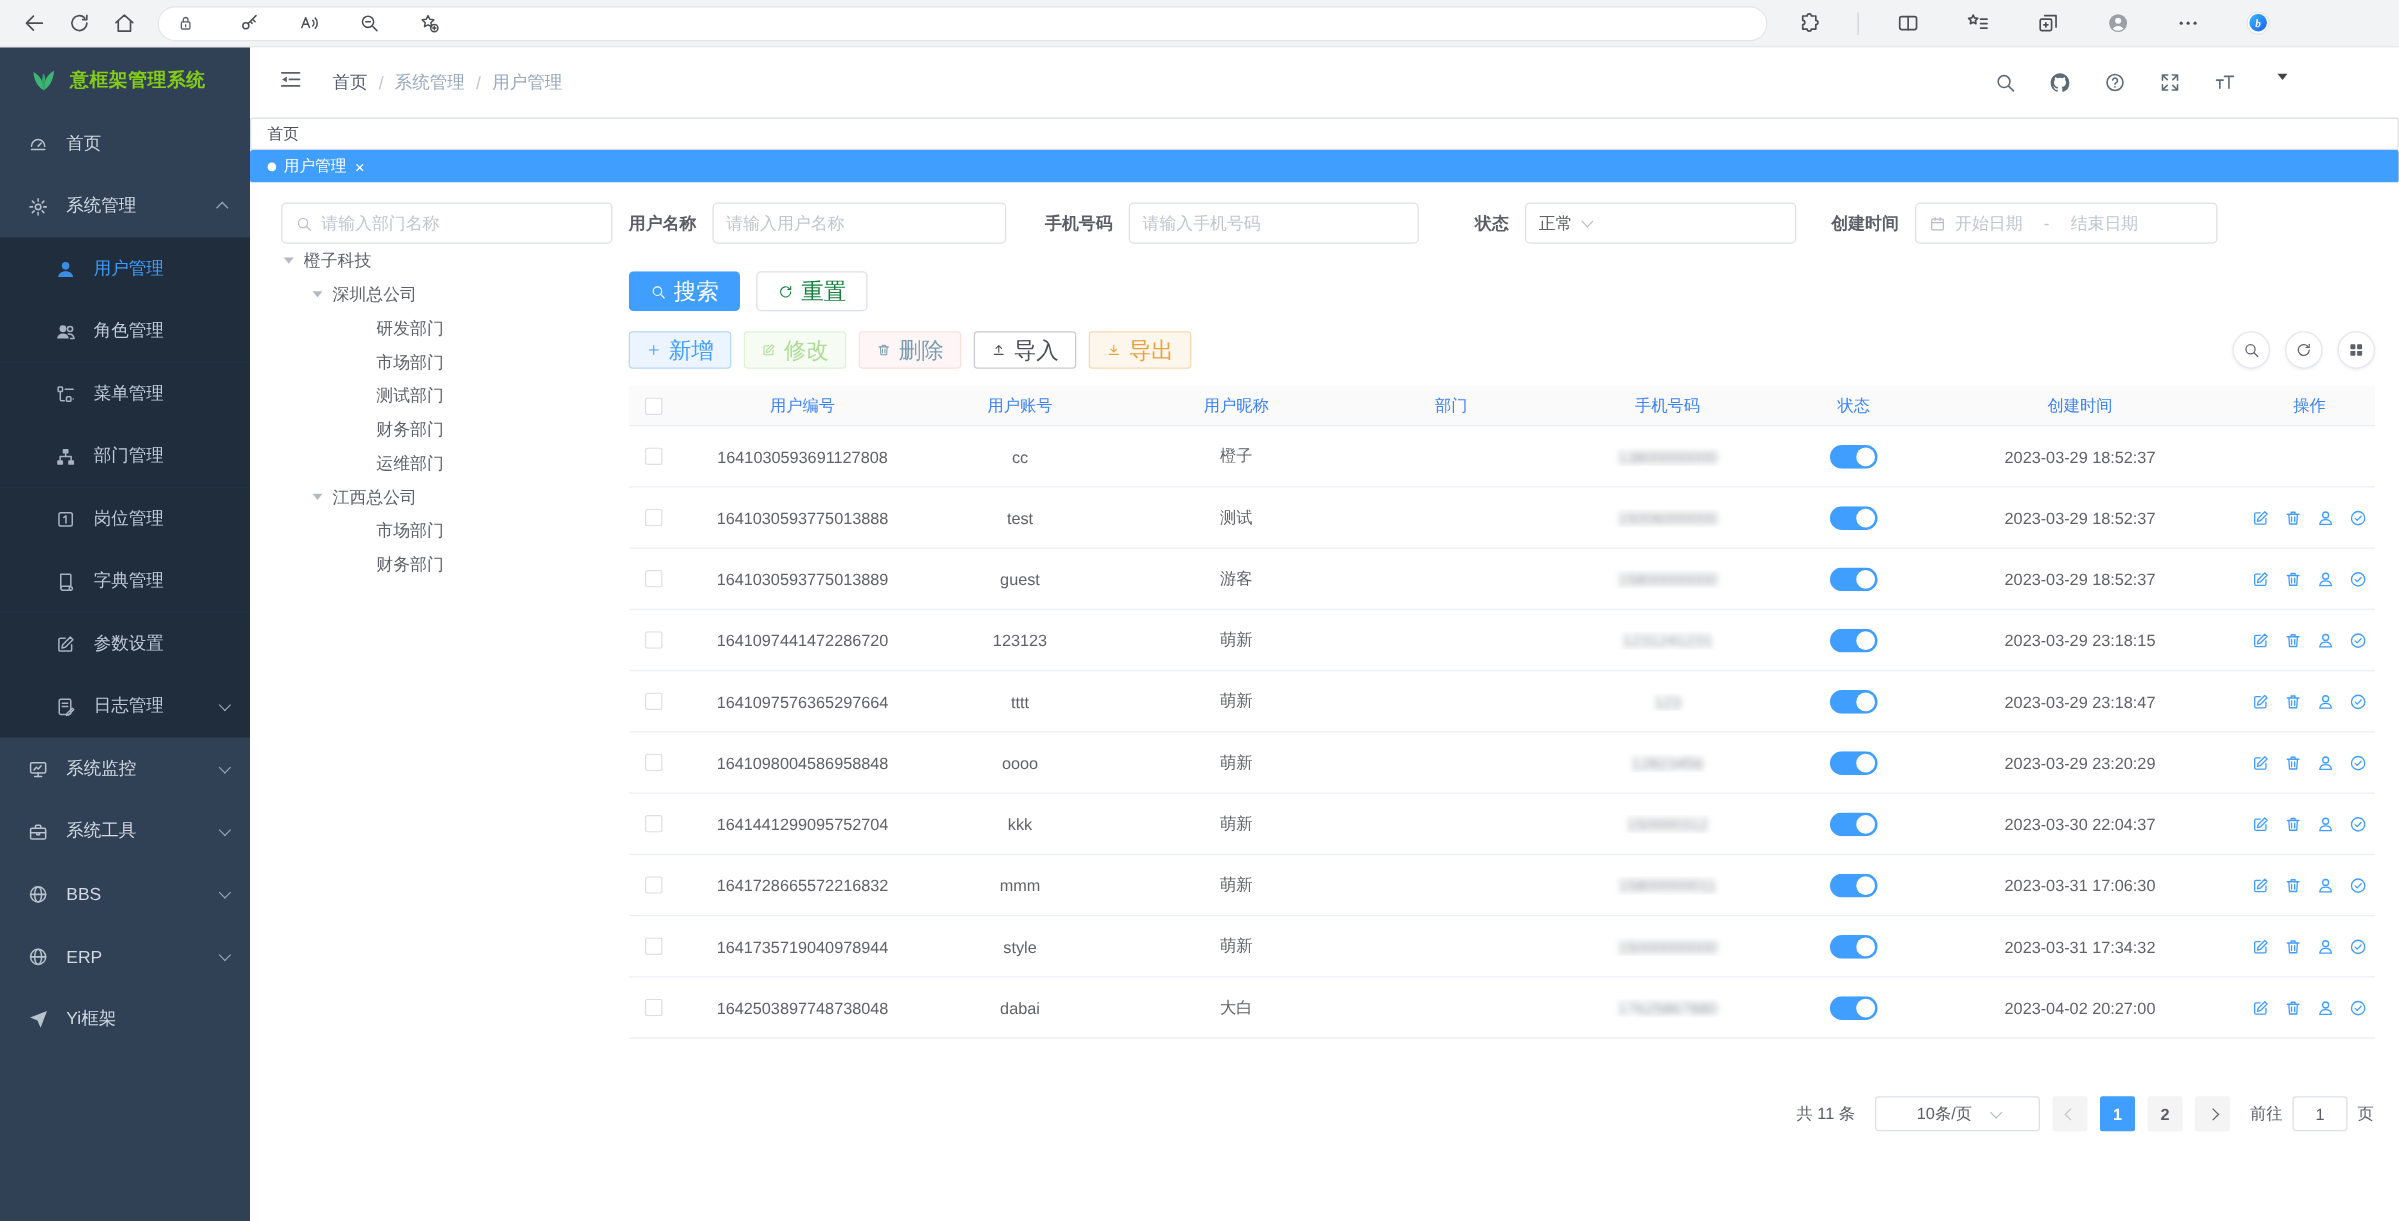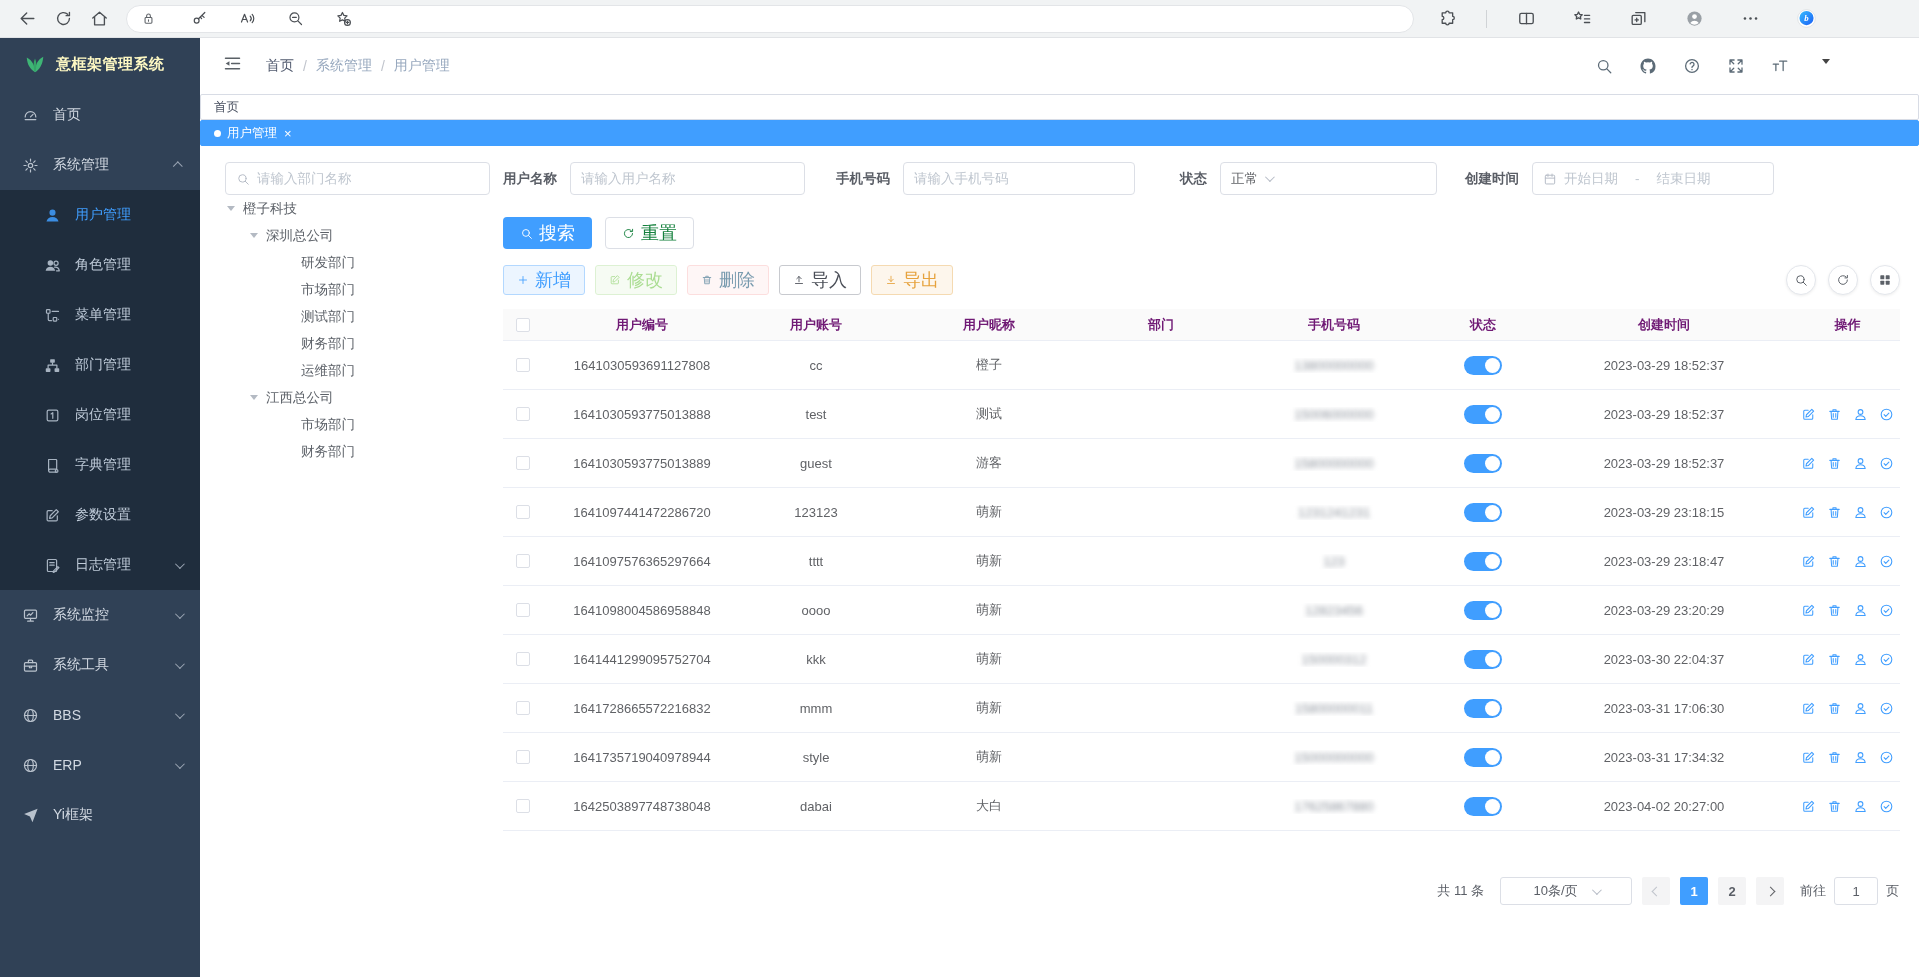--- a/index.html
+++ b/index.html
@@ -21,21 +21,21 @@
   .pill-ico svg{width:17px;height:17px}
   .chrome-right{display:flex;align-items:center;margin-left:6px;gap:22px}
   .vdiv{width:1px;height:18px;background:#d0d3d6}
   .copilot{width:27px;height:27px}
 
   
   .app{display:flex;height:939px}
   .sidebar{width:200px;background:#304156;flex:0 0 auto;display:flex;flex-direction:column}
   .logo{height:52px;display:flex;align-items:center;padding-left:24px;gap:10px}
   .logo svg{width:22px;height:22px}
-  .logo-text{color:#fef9c3;font-size:15px;font-weight:bold;letter-spacing:.5px}
+  .logo-text{color:#84cc16;font-size:15px;font-weight:bold;letter-spacing:.5px}
   .menu{flex:1;padding-top:8px}
   .mitem{height:50px;display:flex;align-items:center;padding:0 18px 0 22px;font-size:14px;color:#d2d9e2;cursor:pointer}
   .mitem.t-sub{background:#1f2d3d;padding-left:44px;color:#bfcbd9}
   .mitem.active{color:#409eff}
   .mitem .micon{width:17px;height:17px;margin-right:14px;opacity:.85;flex:0 0 auto}
   .mitem .micon svg{width:17px;height:17px}
   .menu-arrow{display:none;width:7px;height:7px;border-right:1.4px solid #9aa5b3;border-bottom:1.4px solid #9aa5b3;margin-left:auto}
   .mitem.arrow-up .menu-arrow{display:block;transform:rotate(-135deg) translateY(-1px)}
   .mitem.arrow-down .menu-arrow{display:block;transform:rotate(45deg) translateY(-2px)}
 
@@ -107,21 +107,21 @@
   .tbtn-del{color:#0c4a6e;background:#fef0f0;border-color:#fbc4c4;opacity:.55}
   .tbtn-imp{color:#4a4e57;background:#fff;border-color:#c8cacf}
   .tbtn-exp{color:#e6a23c;background:#fdf6ec;border-color:#f5dab1}
   .tool-right{margin-left:auto;display:flex;gap:12px}
   .circ{width:30px;height:30px;border-radius:50%;border:1px solid #e4e7ec;background:#fff;box-shadow:0 1px 3px rgba(0,0,0,.07);display:flex;align-items:center;justify-content:center;color:#5c6168;cursor:pointer}
   .circ svg{width:14px;height:14px}
 
   .utable{margin-top:14px;font-size:13px}
   .urow{display:grid;grid-template-columns:40px 198px 150px 196px 148px 198px 100px 262px 1fr;align-items:center}
   .urow>div{display:flex;justify-content:center;align-items:center;overflow:hidden;white-space:nowrap}
-  .thead{height:32px;background:#fafafa;border-bottom:1px solid #ebeef5;color:#701a75;font-weight:bold}
+  .thead{height:32px;background:#fafafa;border-bottom:1px solid #ebeef5;color:#3b82f6;font-weight:normal}
   .trow{height:49px;border-bottom:1px solid #ebeef5;color:#606266}
   .cbx{width:14px;height:14px;border:1px solid #dcdfe6;border-radius:2px;background:#fff;cursor:pointer}
   .phone{color:#8d939c;filter:blur(2.6px)}
   .toggle{width:38px;height:19px;border-radius:10px;background:#409eff;position:relative;cursor:pointer}
   .toggle::after{content:"";position:absolute;right:2px;top:2px;width:15px;height:15px;border-radius:50%;background:#fff}
   .ops{gap:11px;color:#409eff}
   .ops svg{width:15px;height:15px;cursor:pointer}
 
   .pagination{margin-top:46px;display:flex;align-items:center;justify-content:flex-end;font-size:13px;color:#5a5e66;padding-right:1px}
   .pg-total{margin-right:16px}

